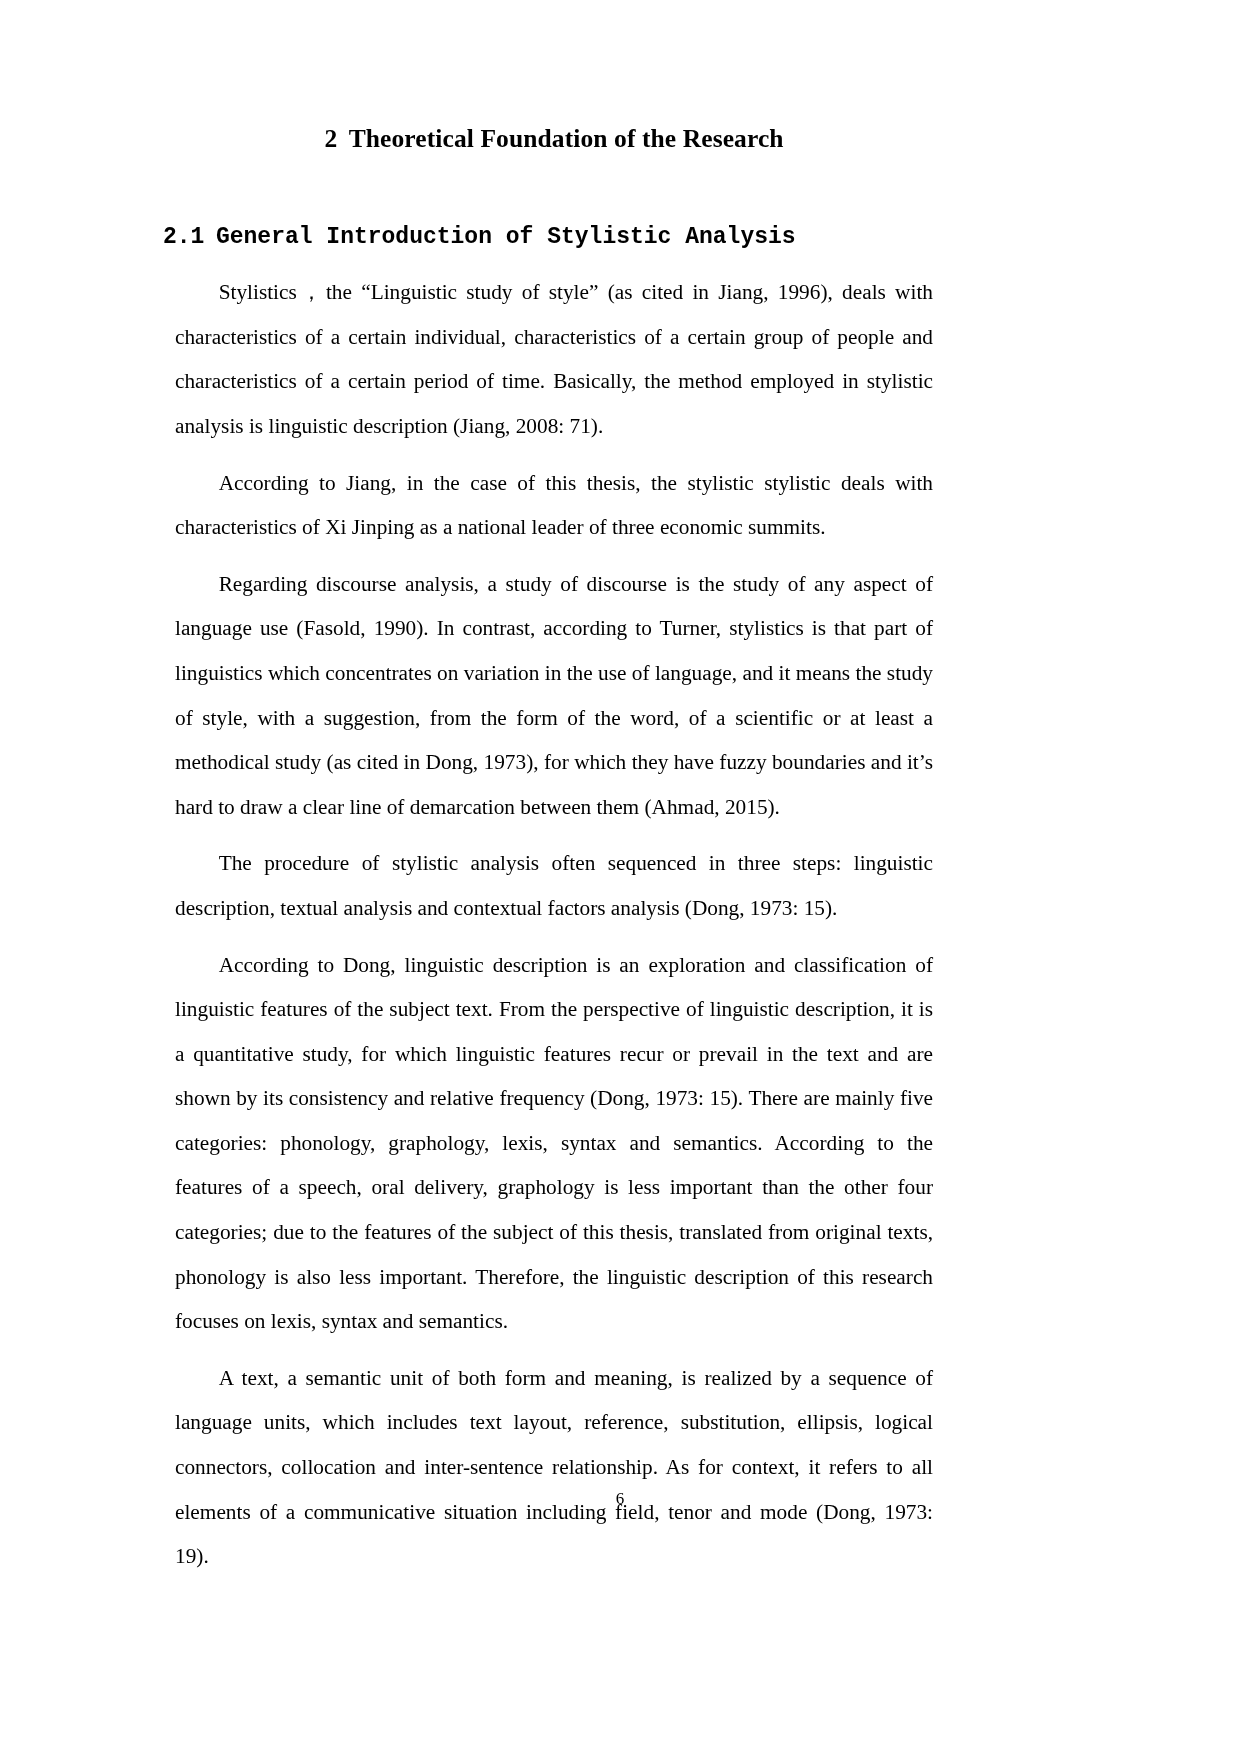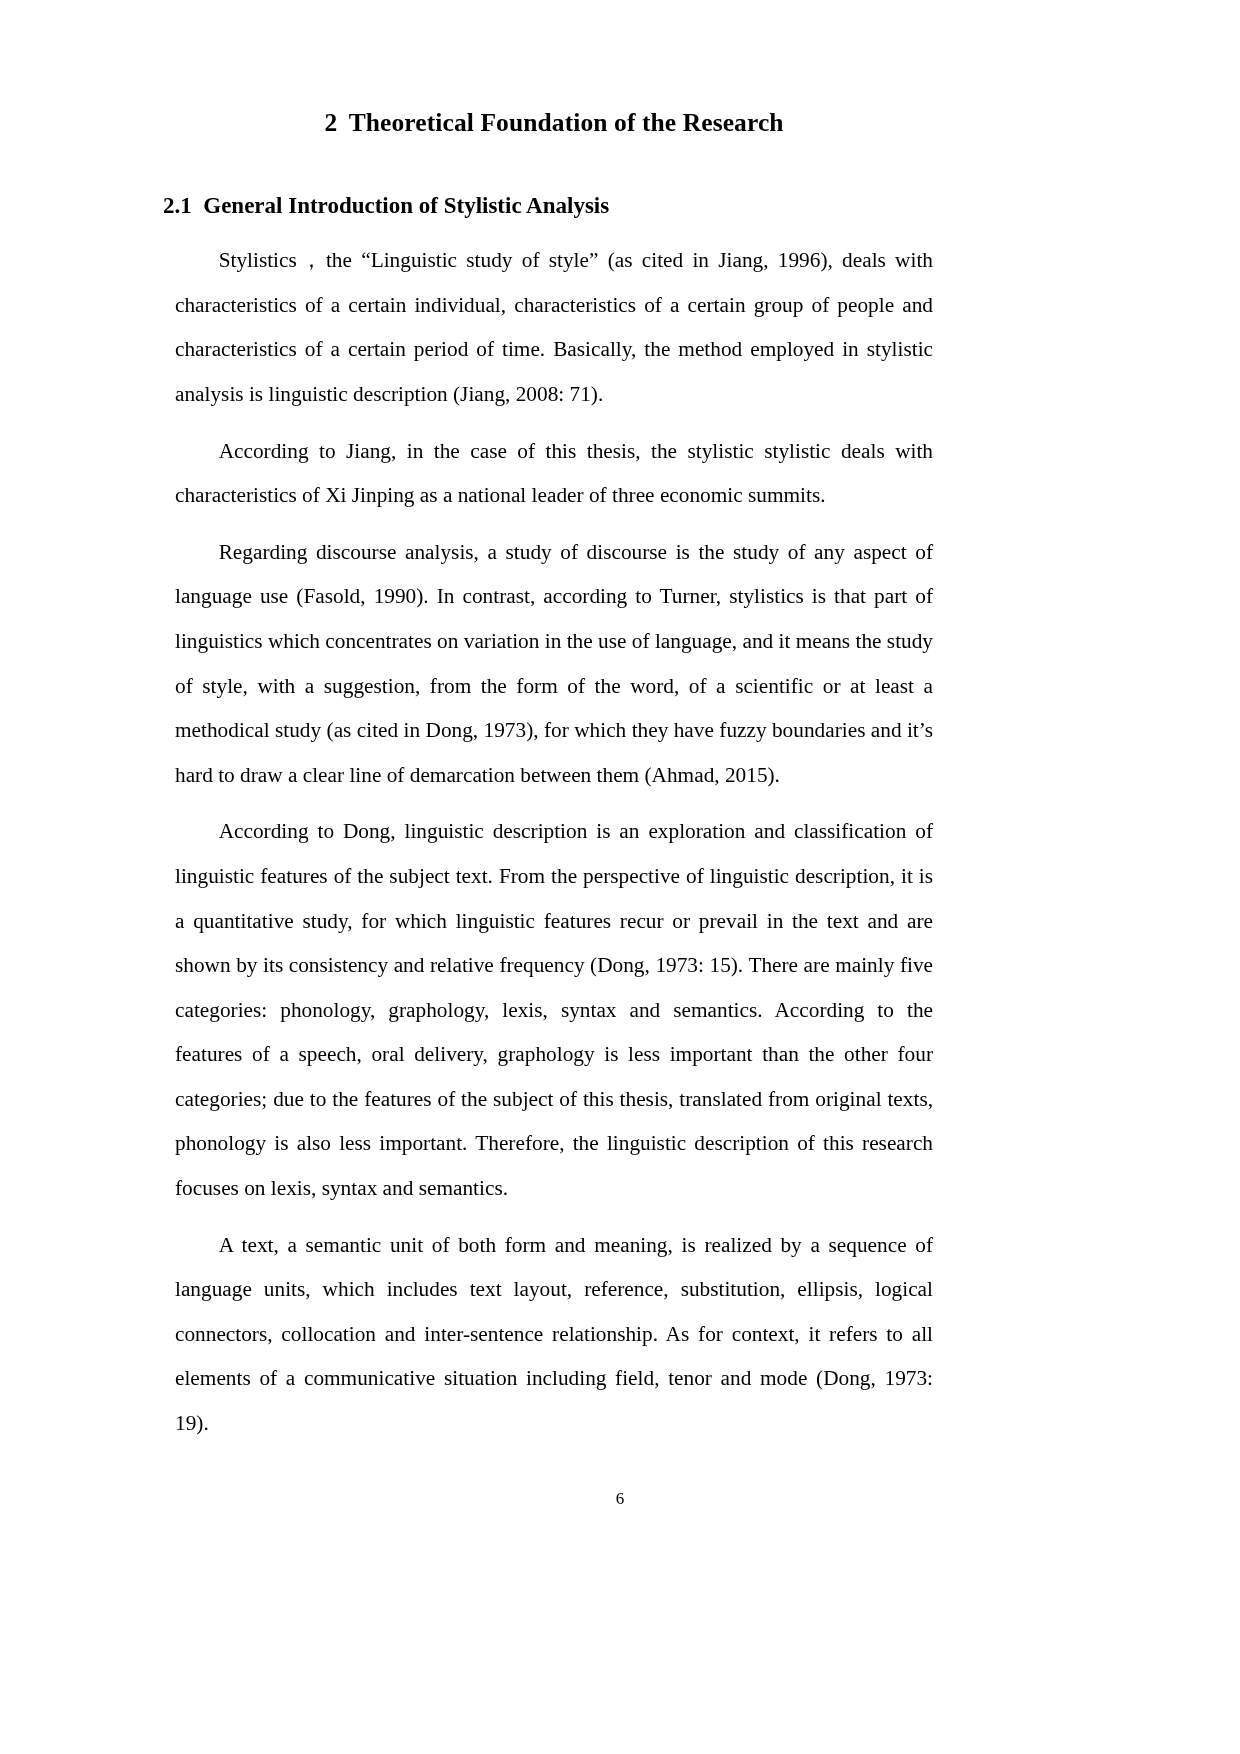--- a/index.html
+++ b/index.html
@@ -21,34 +21,35 @@
     position: absolute;
     left: 163px;
     top: 0;
     width: 782px;
   }
   .chapter-title {
     text-align: center;
     font-size: 25.5px;
     font-weight: bold;
     letter-spacing: 0.1px;
-    margin: 0;
+    margin: 16px;
     padding-top: 108px;
     line-height: 1.2;
   }
   .chapter-title .num {
     margin-right: 0.45em;
   }
   .section-heading {
     text-align: left;
     font-size: 23px;
     font-weight: bold;
     margin: 0;
     padding-top: 53px;
     line-height: 1.2;
+    font-family: Liberation Mono, monospace;
   }
   .section-heading .num {
     margin-right: 0.5em;
   }
   .body-text {
     margin: 12px;
     font-size: 21.3px;
     line-height: 44.6px;
     text-align: justify;
     text-justify: inter-word;
@@ -78,19 +79,20 @@
       <span class="num">2</span><span>Theoretical Foundation of the Research</span>
     </h1>
 
     <h2 class="section-heading">
       <span class="num">2.1</span><span>General Introduction of Stylistic Analysis</span>
     </h2>
 
     <p class="body-text first">Stylistics，the “Linguistic study of style” (as cited in Jiang, 1996), deals with characteristics of a certain individual, characteristics of a certain group of people and characteristics of a certain period of time. Basically, the method employed in stylistic analysis is linguistic description (Jiang, 2008: 71).</p>
     <p class="body-text">According to Jiang, in the case of this thesis, the stylistic stylistic deals with characteristics of Xi Jinping as a national leader of three economic summits.</p>
     <p class="body-text">Regarding discourse analysis, a study of discourse is the study of any aspect of language use (Fasold, 1990). In contrast, according to Turner, stylistics is that part of linguistics which concentrates on variation in the use of language, and it means the study of style, with a suggestion, from the form of the word, of a scientific or at least a methodical study (as cited in Dong, 1973), for which they have fuzzy boundaries and it’s hard to draw a clear line of demarcation between them (Ahmad, 2015).</p>
+    <p class="body-text">The procedure of stylistic analysis often sequenced in three steps: linguistic description, textual analysis and contextual factors analysis (Dong, 1973: 15).</p>
     <p class="body-text">According to Dong, linguistic description is an exploration and classification of linguistic features of the subject text. From the perspective of linguistic description, it is a quantitative study, for which linguistic features recur or prevail in the text and are shown by its consistency and relative frequency (Dong, 1973: 15). There are mainly five categories: phonology, graphology, lexis, syntax and semantics. According to the features of a speech, oral delivery, graphology is less important than the other four categories; due to the features of the subject of this thesis, translated from original texts, phonology is also less important. Therefore, the linguistic description of this research focuses on lexis, syntax and semantics.</p>
     <p class="body-text">A text, a semantic unit of both form and meaning, is realized by a sequence of language units, which includes text layout, reference, substitution, ellipsis, logical connectors, collocation and inter-sentence relationship. As for context, it refers to all elements of a communicative situation including field, tenor and mode (Dong, 1973: 19).</p>
 
   </div>
 
   <div class="page-number">6</div>
 </div>
 
 </body></html>

